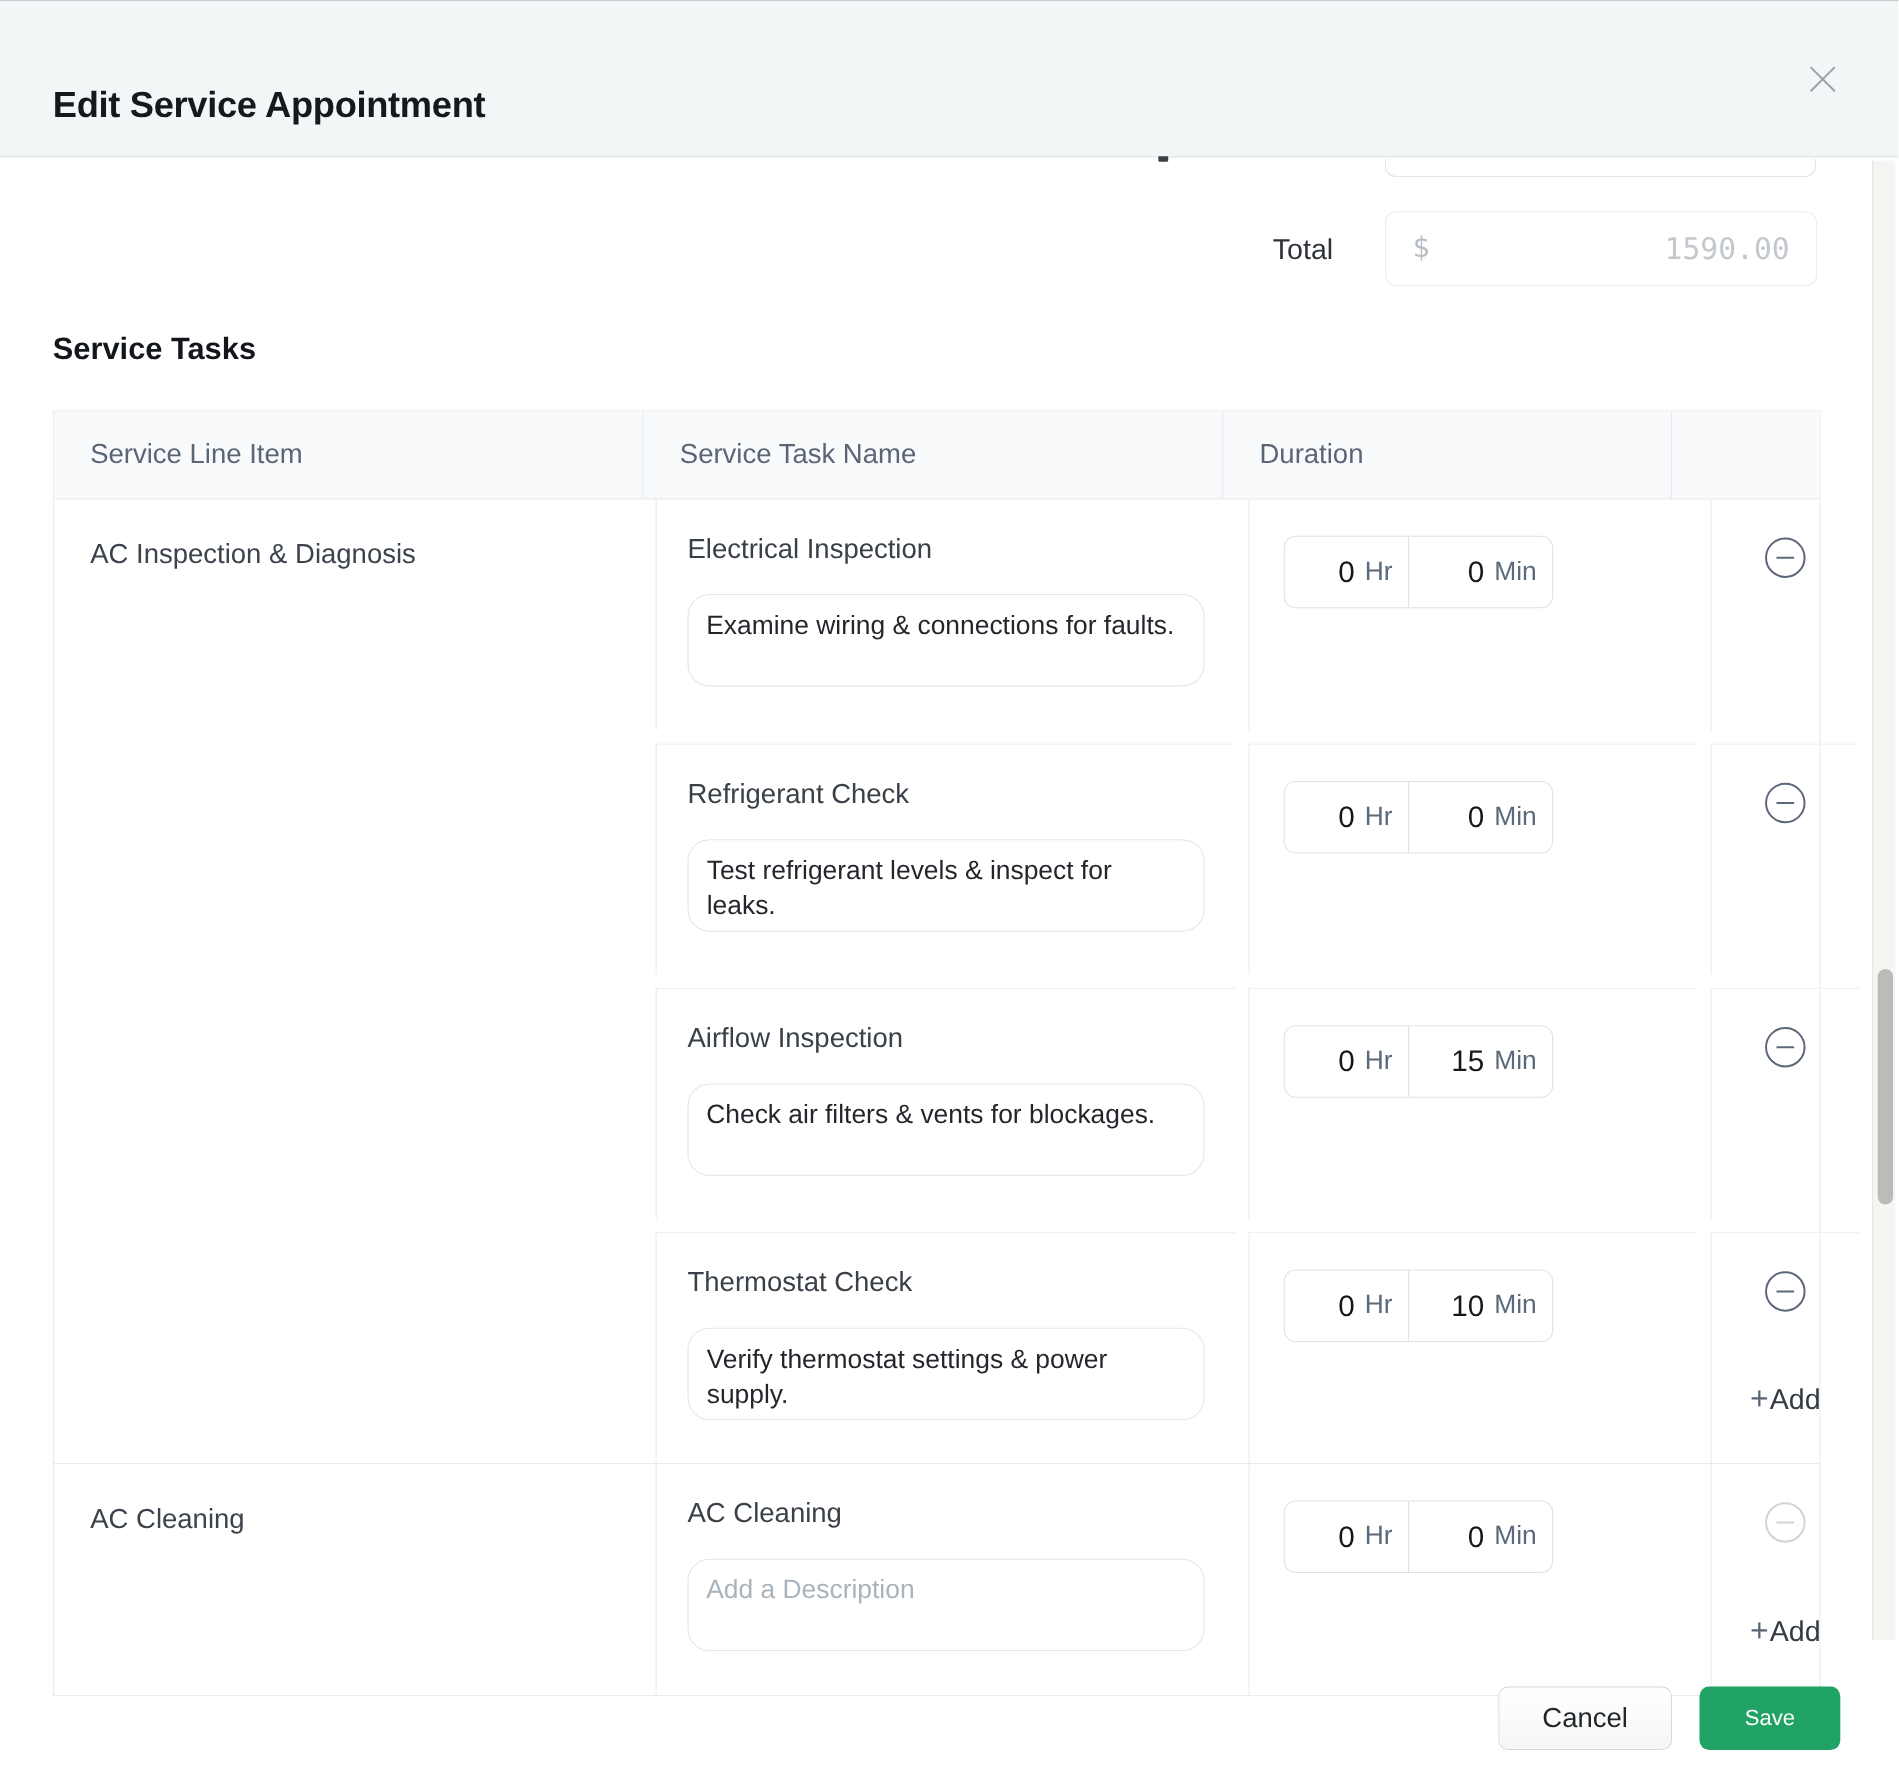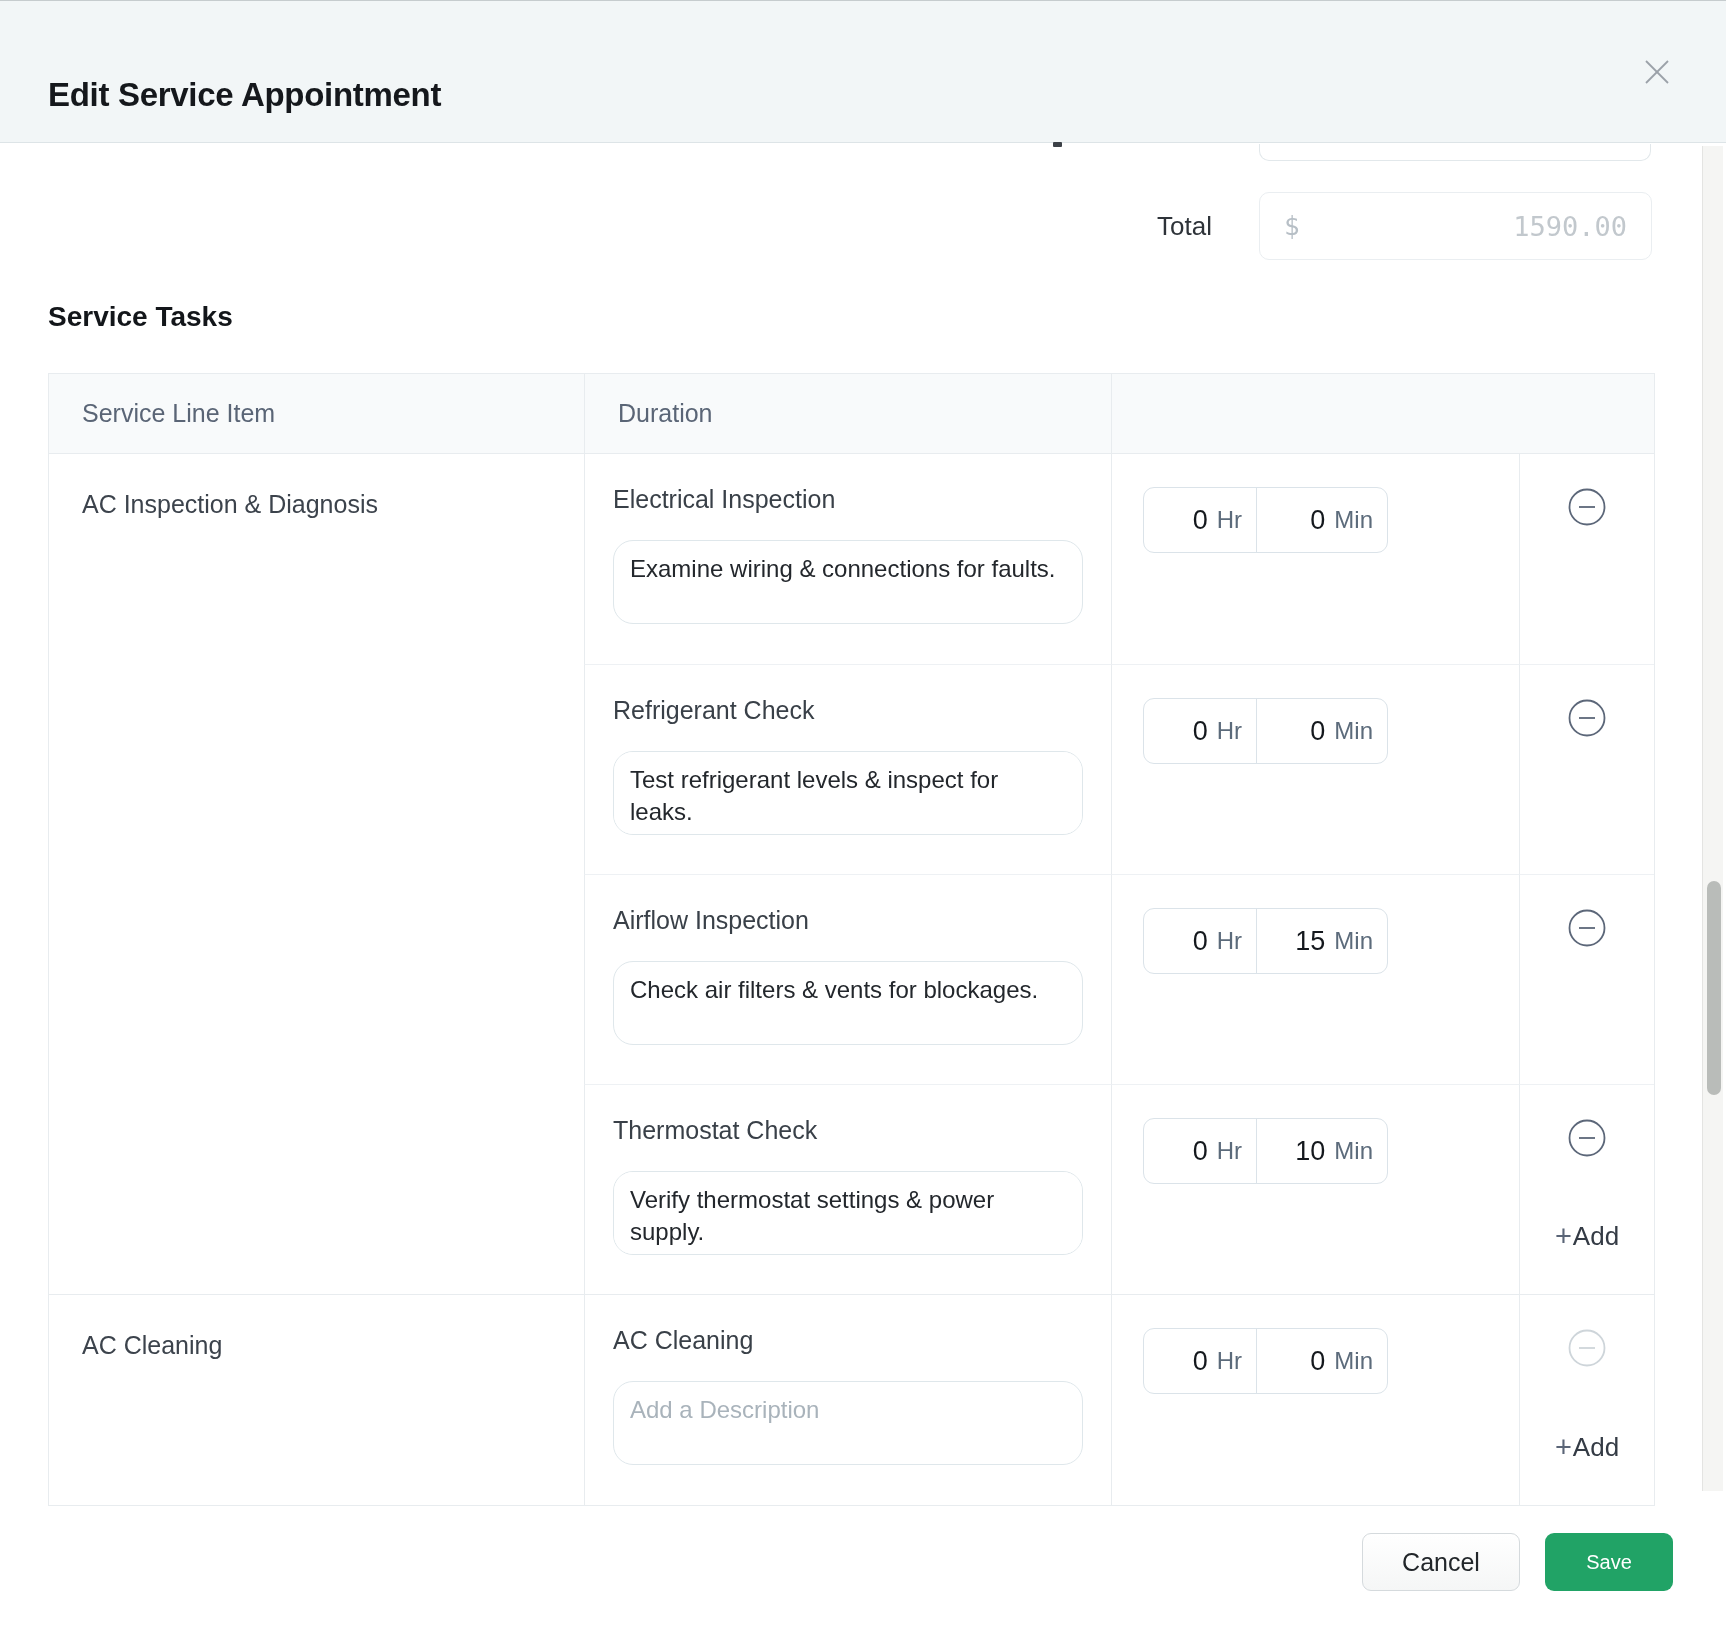--- a/index.html
+++ b/index.html
@@ -63,20 +63,21 @@
     background:#f8fafb; border-bottom:1px solid #e8ecef; height:80px;
   }
   .th{
     display:flex; align-items:center; padding-left:33px;
     font-size:25px; color:#5a6576;
   }
   .th + .th{ border-left:1px solid #e8ecef; }
   .group{
     display:grid; grid-template-columns:535px 527px 408px 135px;
     grid-auto-rows:210px;
+    gap:12px;
   }
   .group + .group{ border-top:1px solid #e8ecef; }
   .line-item-cell{
     grid-column:1; padding:36px 33px 0 33px;
     font-size:25px; color:#3c434c;
   }
   .cell{ border-left:1px solid #e8ecef; }
   .bt{ border-top:1px solid #eef1f4; }
   .task-cell{ padding:31px 28px 0 28px; }
   .task-name{ font-size:25px; color:#394048; margin-bottom:26px; }
@@ -159,20 +160,21 @@
     <span class="currency">$</span>
     <input class="total-input" disabled="" value="1590.00" style="">
   </div>
 
   <div class="section-title">Service Tasks</div>
 
   <div class="stable">
 
     <div class="thead">
       <div class="th">Service Line Item</div>
+      <div class="th">Service Task Name</div>
       <div class="th">Duration</div>
       <div class="th"></div>
     </div>
 
     <div class="group">
       <div class="line-item-cell" style="grid-row:1 / span 4">AC Inspection &amp; Diagnosis</div>
 
       <div class="cell task-cell">
         <div class="task-name">Electrical Inspection</div>
         <textarea class="desc" style="">Examine wiring &amp; connections for faults.</textarea>

